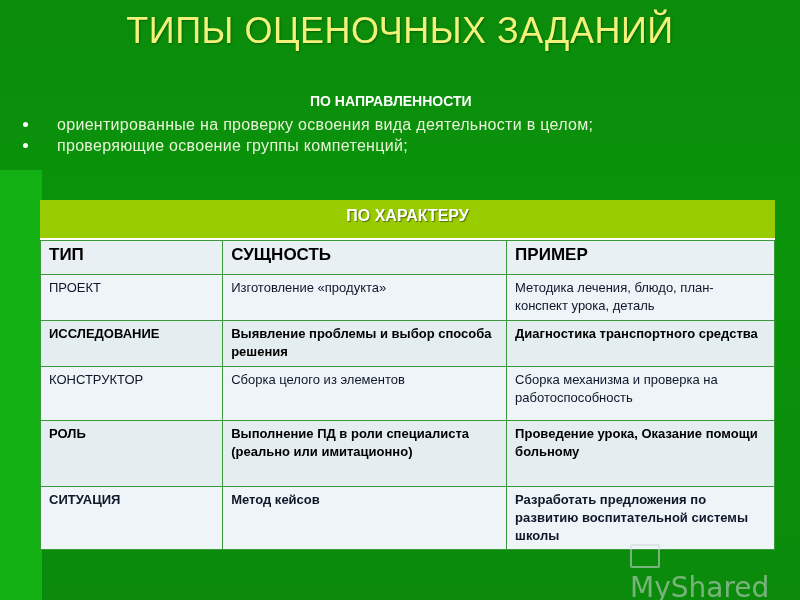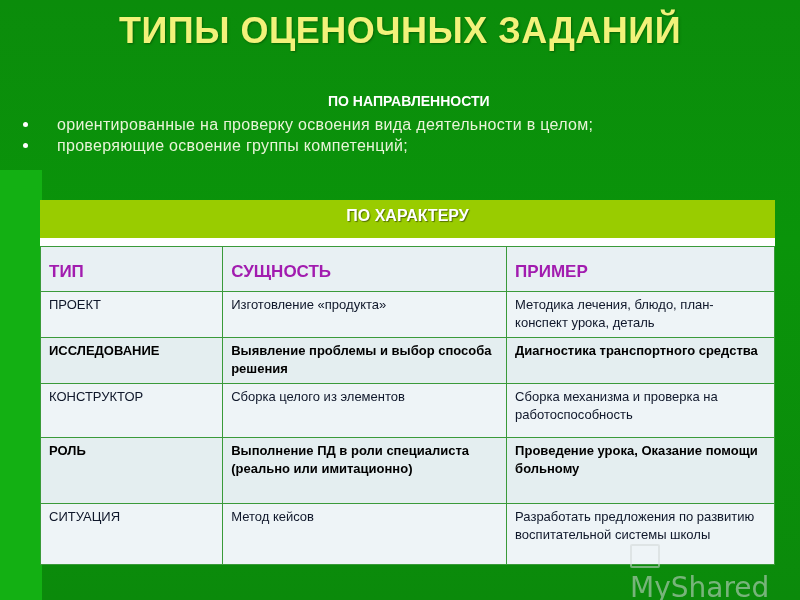--- a/index.html
+++ b/index.html
@@ -11,57 +11,57 @@
     .bg-light {
       position: absolute; left: 0; top: 0; width: 800px; height: 600px;
       background: linear-gradient(180deg, #0b8c0b 0%, #0a940a 40%, #0b8a0b 100%);
     }
     .bg-left-strip {
       position: absolute; left: 0; top: 170px; width: 42px; height: 430px;
       background: #13b013;
     }
     .title {
       position: absolute; left: 0; top: 10px; width: 800px; text-align: center;
-      font-size: 36px; font-weight: bold; color: #f2f27a; letter-spacing: 0.5px;
+      font-size: 36px; font-weight: normal; color: #f2f27a; letter-spacing: 0.5px;
       text-shadow: 1px 1px 2px rgba(0,60,0,0.5);
     }
     .subtitle {
-      position: absolute; left: 328px; top: 93px;
+      position: absolute; left: 310px; top: 93px;
       font-size: 14px; font-weight: bold; color: #ffffff;
     }
     .bullets {
       position: absolute; left: 20px; top: 114px; margin: 0; padding: 0; list-style: none;
     }
     .bullets li {
       position: relative; height: 21px; line-height: 21px;
       font-size: 16px; color: #e8f4d8; padding-left: 37px; letter-spacing: 0.3px;
     }
     .bullets li .dot {
       position: absolute; left: 3px; top: 8px; width: 5px; height: 5px; border-radius: 50%;
       background: #ffffff;
     }
     .table-wrap {
       position: absolute; left: 40px; top: 200px; width: 735px;
     }
     .char-header {
       height: 38px; background: #99cc00; text-align: center; line-height: 32px;
       font-size: 16px; font-weight: bold; color: #ffffff;
       text-shadow: 1px 1px 1px rgba(0,0,0,0.45);
-      border-bottom: 8px solid #ffffff;
+      border-bottom: 2px solid #ffffff;
     }
     table {
       border-collapse: collapse; width: 735px; table-layout: fixed;
       background: #eef4f7;
     }
     td, th {
       border: 1px solid #3a9a3a; vertical-align: top; text-align: left;
       padding: 4px 8px; font-size: 13px; color: #0f172a; line-height: 18px;
     }
     th {
-      font-size: 17px; font-weight: bold; color: #a21caf; height: 24px; padding-top: 16px;
+      font-size: 17px; font-weight: bold; color: #000000; height: 24px; padding-top: 5px;
       background: #e8f0f3;
     }
     tr.row-alt td { background: #e4eef0; }
     tr.row-bold td { font-weight: bold; color: #000000; }
     .c1 { width: 170px; }
     .c2 { width: 265px; }
     .c3 { width: 250px; }
     .watermark {
       position: absolute; left: 630px; top: 538px; font-size: 28px; color: rgba(210,215,215,0.55);
       font-family: "DejaVu Sans", sans-serif;
@@ -113,21 +113,21 @@
     <tr style="height:54px;">
       <td>КОНСТРУКТОР</td>
       <td>Сборка целого из элементов</td>
       <td>Сборка механизма и проверка на работоспособность</td>
     </tr>
     <tr class="row-alt row-bold" style="height:66px;">
       <td>РОЛЬ</td>
       <td>Выполнение ПД в роли специалиста (реально или имитационно)</td>
       <td>Проведение урока, Оказание помощи больному</td>
     </tr>
-    <tr style="height:61px;">
+    <tr style="height:61px;font-weight:bold;">
       <td>СИТУАЦИЯ</td>
       <td>Метод кейсов</td>
       <td>Разработать предложения по развитию воспитательной системы школы</td>
     </tr>
   </tbody>
     </table>
 </div>
 
 <div class="watermark"><span class="wm-icon"></span><span>MyShared</span></div>
 

